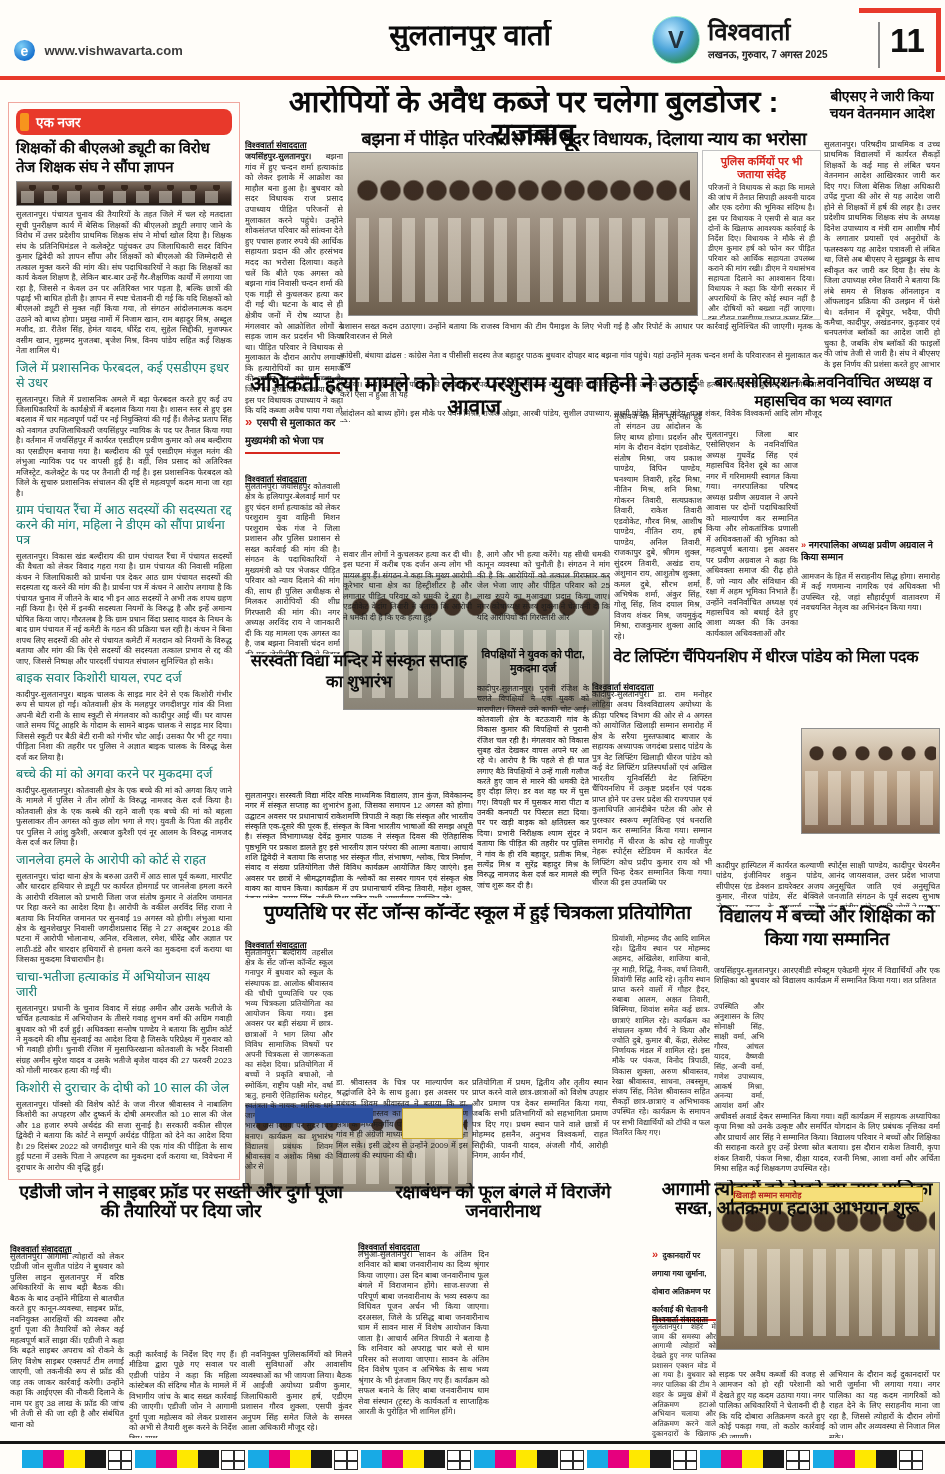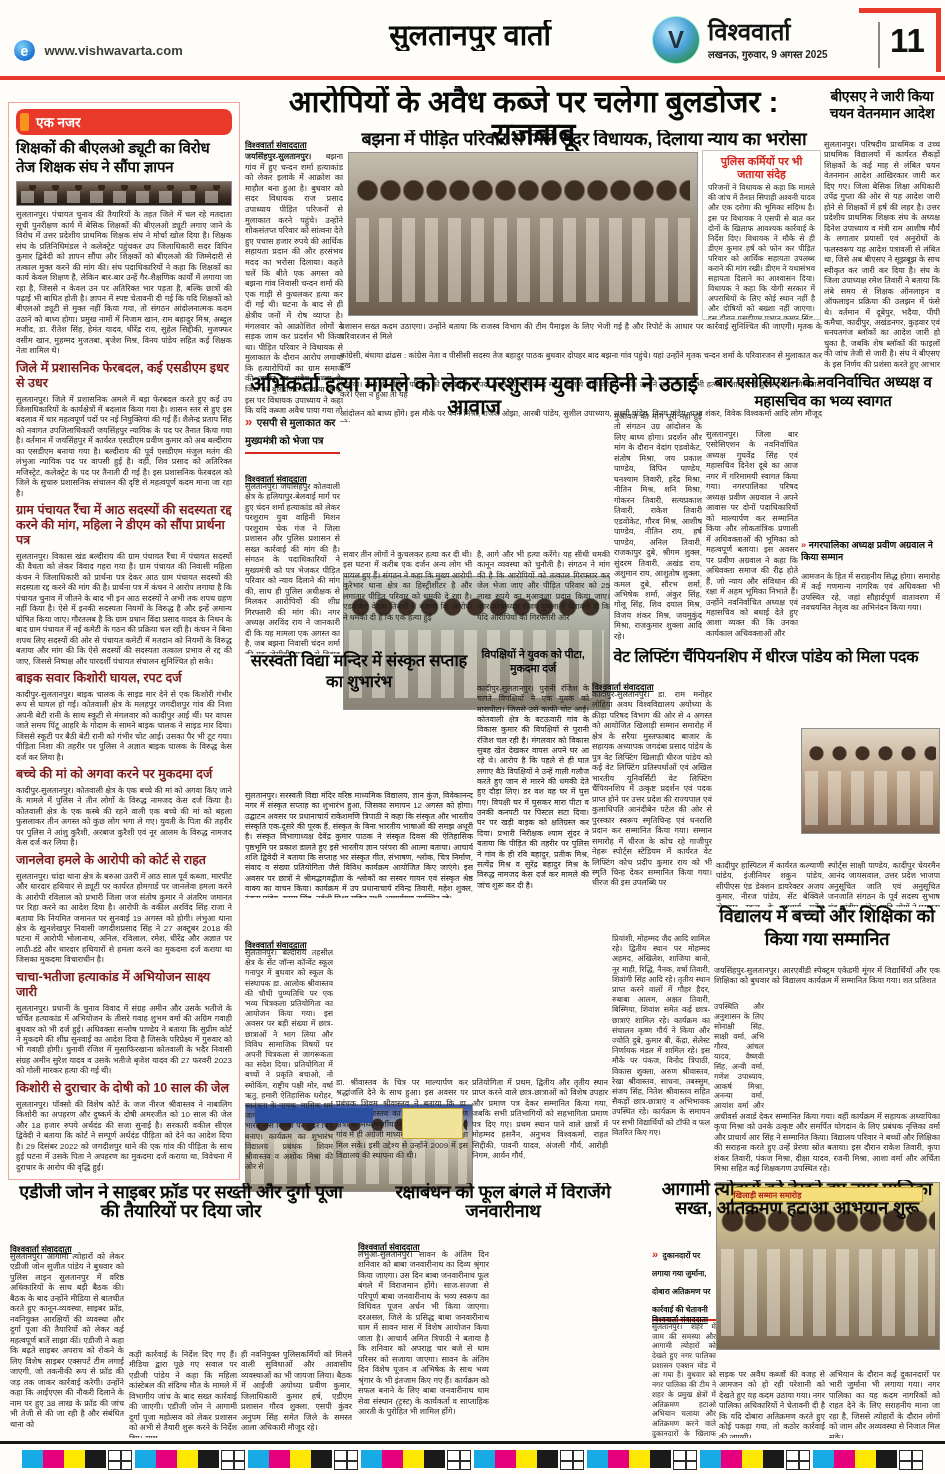--- a/index.html
+++ b/index.html
@@ -23,21 +23,21 @@
   .ph-meeting{background:linear-gradient(180deg,#7c6a5b,#41322a 55%,#241a14);}
   .ph-crowd{background:linear-gradient(180deg,#c4bdae,#97897a 50%,#6d5f4e);}
   .ph-sit{background:linear-gradient(180deg,#cfd2c8,#a3a598 45%,#8a8376);}
   .ph-indoor{background:linear-gradient(180deg,#e3d9c8,#b49a7e 55%,#7e6450);}
   .ph-dais{background:linear-gradient(180deg,#3c56a0,#c9c2b2 35%,#8e8574);}
   .ph-stage{background:linear-gradient(180deg,#e8d98f,#b9a98a 40%,#7d6c55);}
   .pill{position:relative;background:#e8392b;border-radius:8px;color:#fff;font-weight:800;
         font-size:13.5px;padding:4px 6px 4px 20px;}
   .pill::before{content:"";position:absolute;left:4px;top:4px;bottom:4px;width:9px;background:#f7941d;border-radius:2px;}
   .leftbox{display:flex;flex-direction:column;gap:4px;margin-top:7px;}
-  .brief-h{font-weight:700;font-size:12.6px;line-height:1.18;color:#7f1d1d;}
+  .brief-h{font-weight:400;font-size:12.6px;line-height:1.18;color:#0f766e;}
   .chev{color:#d6281e;font-weight:800;}
   .quotebox{border-bottom:2px solid #d6281e;}
   .caption{font-weight:700;font-size:9.3px;line-height:1.25;color:#111;}
   .banner{position:absolute;top:4px;left:7%;right:7%;background:#f6df7a;color:#b01c1c;font-weight:700;
           font-size:8px;text-align:left;border:1px solid #caa82f;padding:1px 0;z-index:2;}
   .banner-blue{position:absolute;top:3px;left:4%;width:52%;height:15px;background:#2b4fa0;z-index:2;}
   .banner-yel{position:absolute;top:3px;right:4%;width:26%;height:34%;background:#f2e39b;border:1px solid #caa82f;z-index:2;}
   .police-box{border:1px solid #c2c2c2;background:#fffefa;padding:4px 5px;}
   .police-box .bh{color:#d6281e;font-weight:800;font-size:11px;text-align:center;line-height:1.15;margin-bottom:3px;}
   .regrow{display:flex;justify-content:space-between;align-items:center;}
@@ -61,21 +61,21 @@
 
   <div class="abs" style="left:14px;top:40px;width:240px;">
     <span class="eicon">e</span>
     <span style="font-weight:700;font-size:13px;color:#3c3c3c;">www.vishwavarta.com</span>
   </div>
   <div class="abs hl" style="left:260px;top:20px;width:420px;font-size:29px;">सुलतानपुर वार्ता</div>
   <div class="abs" style="left:652px;top:16px;width:220px;display:flex;gap:8px;align-items:center;">
     <span class="globe">V</span>
     <span>
       <span style="display:block;font-weight:800;font-size:24px;line-height:1;">विश्ववार्ता</span>
-      <span style="display:block;font-weight:700;font-size:10px;margin-top:3px;color:#222;">लखनऊ,   गुरुवार, 9 अगस्त 2025</span>
+      <span style="display:block;font-weight:700;font-size:10px;margin-top:3px;color:#222;">लखनऊ,   गुरुवार, 7 अगस्त 2025</span>
     </span>
   </div>
   <div class="abs" style="left:878px;top:22px;width:2px;height:46px;background:#8a8a8a;"></div>
   <div class="abs" style="right:4px;top:8px;width:82px;height:64px;border-top:5px solid #e8392b;border-right:5px solid #e8392b;"></div>
   <div class="abs" style="left:890px;top:22px;width:44px;font-size:33px;font-weight:800;color:#111;">11</div>
   <div class="abs redline" style="left:0;top:76px;width:945px;height:4px;"></div>
 
   <div class="abs leftbox" style="left:8px;top:95px;width:232px;height:1078px;border:1.5px solid #f0a79e;padding:6px 7px;">
     <div class="pill">एक नजर</div>
     <div class="hl" style="font-size:15px;text-align:left;line-height:1.25;">शिक्षकों की बीएलओ ड्यूटी का विरोध तेज शिक्षक संघ ने सौंपा ज्ञापन</div>
@@ -158,20 +158,21 @@
   <div class="abs" style="left:592px;top:676px;width:120px;">
     <span class="byline">विश्ववार्ता संवाददाता</span>
   </div>
   <div class="abs body-txt" style="left:592px;top:690px;width:120px;height:215px;">कादीपुर-सुलतानपुर। डा. राम मनोहर लोहिया अवध विश्वविद्यालय अयोध्या के क्रीड़ा परिषद विभाग की ओर से 4 अगस्त को आयोजित खिलाड़ी सम्मान समारोह में क्षेत्र के सरैया मुस्तफाबाद बाजार के सहायक अध्यापक जगदंबा प्रसाद पांडेय के पुत्र वेट लिफ्टिंग खिलाड़ी धीरज पांडेय को कई वेट लिफ्टिंग प्रतिस्पर्धाओं एवं अखिल भारतीय यूनिवर्सिटी वेट लिफ्टिंग चैंपियनशिप में उत्कृष्ट प्रदर्शन एवं पदक प्राप्त होने पर उत्तर प्रदेश की राज्यपाल एवं कुलाधिपति आनंदीबेन पटेल की ओर से पुरस्कार स्वरूप स्मृतिचिन्ह एवं धनराशि प्रदान कर सम्मानित किया गया। सम्मान समारोह में धीरज के कोच रहे गाजीपुर नेहरू स्पोर्ट्स स्टेडियम में कार्यरत वेट लिफ्टिंग कोच प्रदीप कुमार राय को भी स्मृति चिन्ह देकर सम्मानित किया गया। धीरज की इस उपलब्धि पर</div>
   <div class="abs photo ph-stage" style="left:716px;top:690px;width:224px;height:168px;">
     <span class="banner">खिलाड़ी सम्मान समारोह</span>
   </div>
   <div class="abs body-txt" style="left:716px;top:861px;width:108px;height:46px;">कादीपुर हास्पिटल में कार्यरत कल्याणी पांडेय, इंजीनियर शकुन पांडेय, सीपीएस एंड डेक्शन डायरेक्टर अजय कुमार, नीरज पांडेय, सेंट बेक्विले दोस्तपुर स्कूल के आचार्य सर्वेश तिवारी, अंशू रावत, उन्मेष खान, मोनाधी पाण्डेय, सुनील कुमार पांडेय, कमलावती पाण्डेय, यूपीएससी</div>
   <div class="abs body-txt" style="left:828px;top:861px;width:112px;height:46px;">स्पोर्ट्स साक्षी पाण्डेय, कादीपुर चेयरमैन आनंद जायसवाल, उत्तर प्रदेश भाजपा अनुसूचित जाति एवं अनुसूचित जनजाति संगठन के पूर्व सदस्य सुभाष चंद्र, संदीप पांडेय आदि लोगों ने प्रसन्नता व्यक्त की है और धीरज के उज्ज्वल भविष्य की कामना की है।</div>
 
+  <div class="abs hl" style="left:245px;top:903px;width:465px;font-size:19px;">पुण्यतिथि पर सेंट जॉन्स कॉन्वेंट स्कूल में हुई चित्रकला प्रतियोगिता</div>
   <div class="abs" style="left:245px;top:934px;width:90px;">
     <span class="byline">विश्ववार्ता संवाददाता</span>
   </div>
   <div class="abs body-txt" style="left:245px;top:948px;width:88px;height:227px;font-size:7.8px;">सुलतानपुर। बल्दीराय तहसील क्षेत्र के सेंट जॉन्स कॉन्वेंट स्कूल गनापुर में बुधवार को स्कूल के संस्थापक डा. आलोक श्रीवास्तव की चौथी पुण्यतिथि पर एक भव्य चित्रकला प्रतियोगिता का आयोजन किया गया। इस अवसर पर बड़ी संख्या में छात्र-छात्राओं ने भाग लिया और विविध सामाजिक विषयों पर अपनी चित्रकला से जागरूकता का संदेश दिया। प्रतियोगिता में बच्चों ने प्रकृति बचाओ, नो स्मोकिंग, राष्ट्रीय पक्षी मोर, वर्षा ऋतु, हमारी ऐतिहासिक धरोहर, स्वतंत्रता के नायक, मासिक धर्म जागरूकता, स्वच्छ भारत-हरा भारत जैसे विषयों पर सुंदर चित्र बनाए। कार्यक्रम का शुभारंभ विद्यालय प्रबंधक शिवम श्रीवास्तव व अशोक मिश्रा की ओर से</div>
 
   <div class="abs body-txt" style="left:336px;top:1078px;width:132px;height:97px;">डा. श्रीवास्तव के चित्र पर माल्यार्पण कर श्रद्धांजलि देने के साथ हुआ। इस अवसर पर प्रबंधक शिवम श्रीवास्तव ने बताया कि डा. आलोक श्रीवास्तव का सपना था कि ग्रामीण क्षेत्रों के मध्यमवर्गीय परिवारों के बच्चों को भी गांव में ही अंग्रेजी माध्यम की उच्च स्तरीय शिक्षा मिल सके। इसी उद्देश्य से उन्होंने 2009 में इस विद्यालय की स्थापना की थी।</div>
   <div class="abs body-txt" style="left:472px;top:1078px;width:136px;height:97px;">प्रतियोगिता में प्रथम, द्वितीय और तृतीय स्थान प्राप्त करने वाले छात्र-छात्राओं को विशेष उपहार और प्रमाण पत्र देकर सम्मानित किया गया, जबकि सभी प्रतिभागियों को सहभागिता प्रमाण पत्र दिए गए। प्रथम स्थान पाने वाले छात्रों में मोहम्मद हसनैन, अनुभव विश्वकर्मा, राहत सिद्दीकी, पावनी यादव, अंजली गौर्य, आरोही निगम, आर्यन गौर्य,</div>
   <div class="abs body-txt" style="left:612px;top:934px;width:98px;height:241px;font-size:7.8px;">प्रियांशी, मोहम्मद जैद आदि शामिल रहे। द्वितीय स्थान पर मोहम्मद अहमद, अंखिलेश, शाजिया बानो, नूर माही, रिद्धि, नैनक, वर्षा तिवारी, शिवांगी सिंह आदि रहे। तृतीय स्थान प्राप्त करने वालों में गौहर हैदर, रुबाबा आलम, अक्षत तिवारी, बिस्मिया, शिवांश समेत कई छात्र-छात्राएं शामिल रहे। कार्यक्रम का संचालन कृष्ण गौर्य ने किया और ज्योति दुबे, कुमार बी, केंद्रा, सेलेस्ट निर्णायक मंडल में शामिल रहे। इस मौके पर पंकज, विनोद त्रिपाठी, विकास शुक्ला, अरुण श्रीवास्तव, रेखा श्रीवास्तव, साधना, तबस्सुम, संजय सिंह, नितेश श्रीवास्तव सहित सैकड़ों छात्र-छात्राएं व अभिभावक उपस्थित रहे। कार्यक्रम के समापन पर सभी विद्यार्थियों को टॉफी व फल वितरित किए गए।</div>
 
   <div class="abs hl" style="left:714px;top:905px;width:226px;font-size:18px;line-height:1.3;">विद्यालय में बच्चों और शिक्षिका को किया गया सम्मानित</div>

